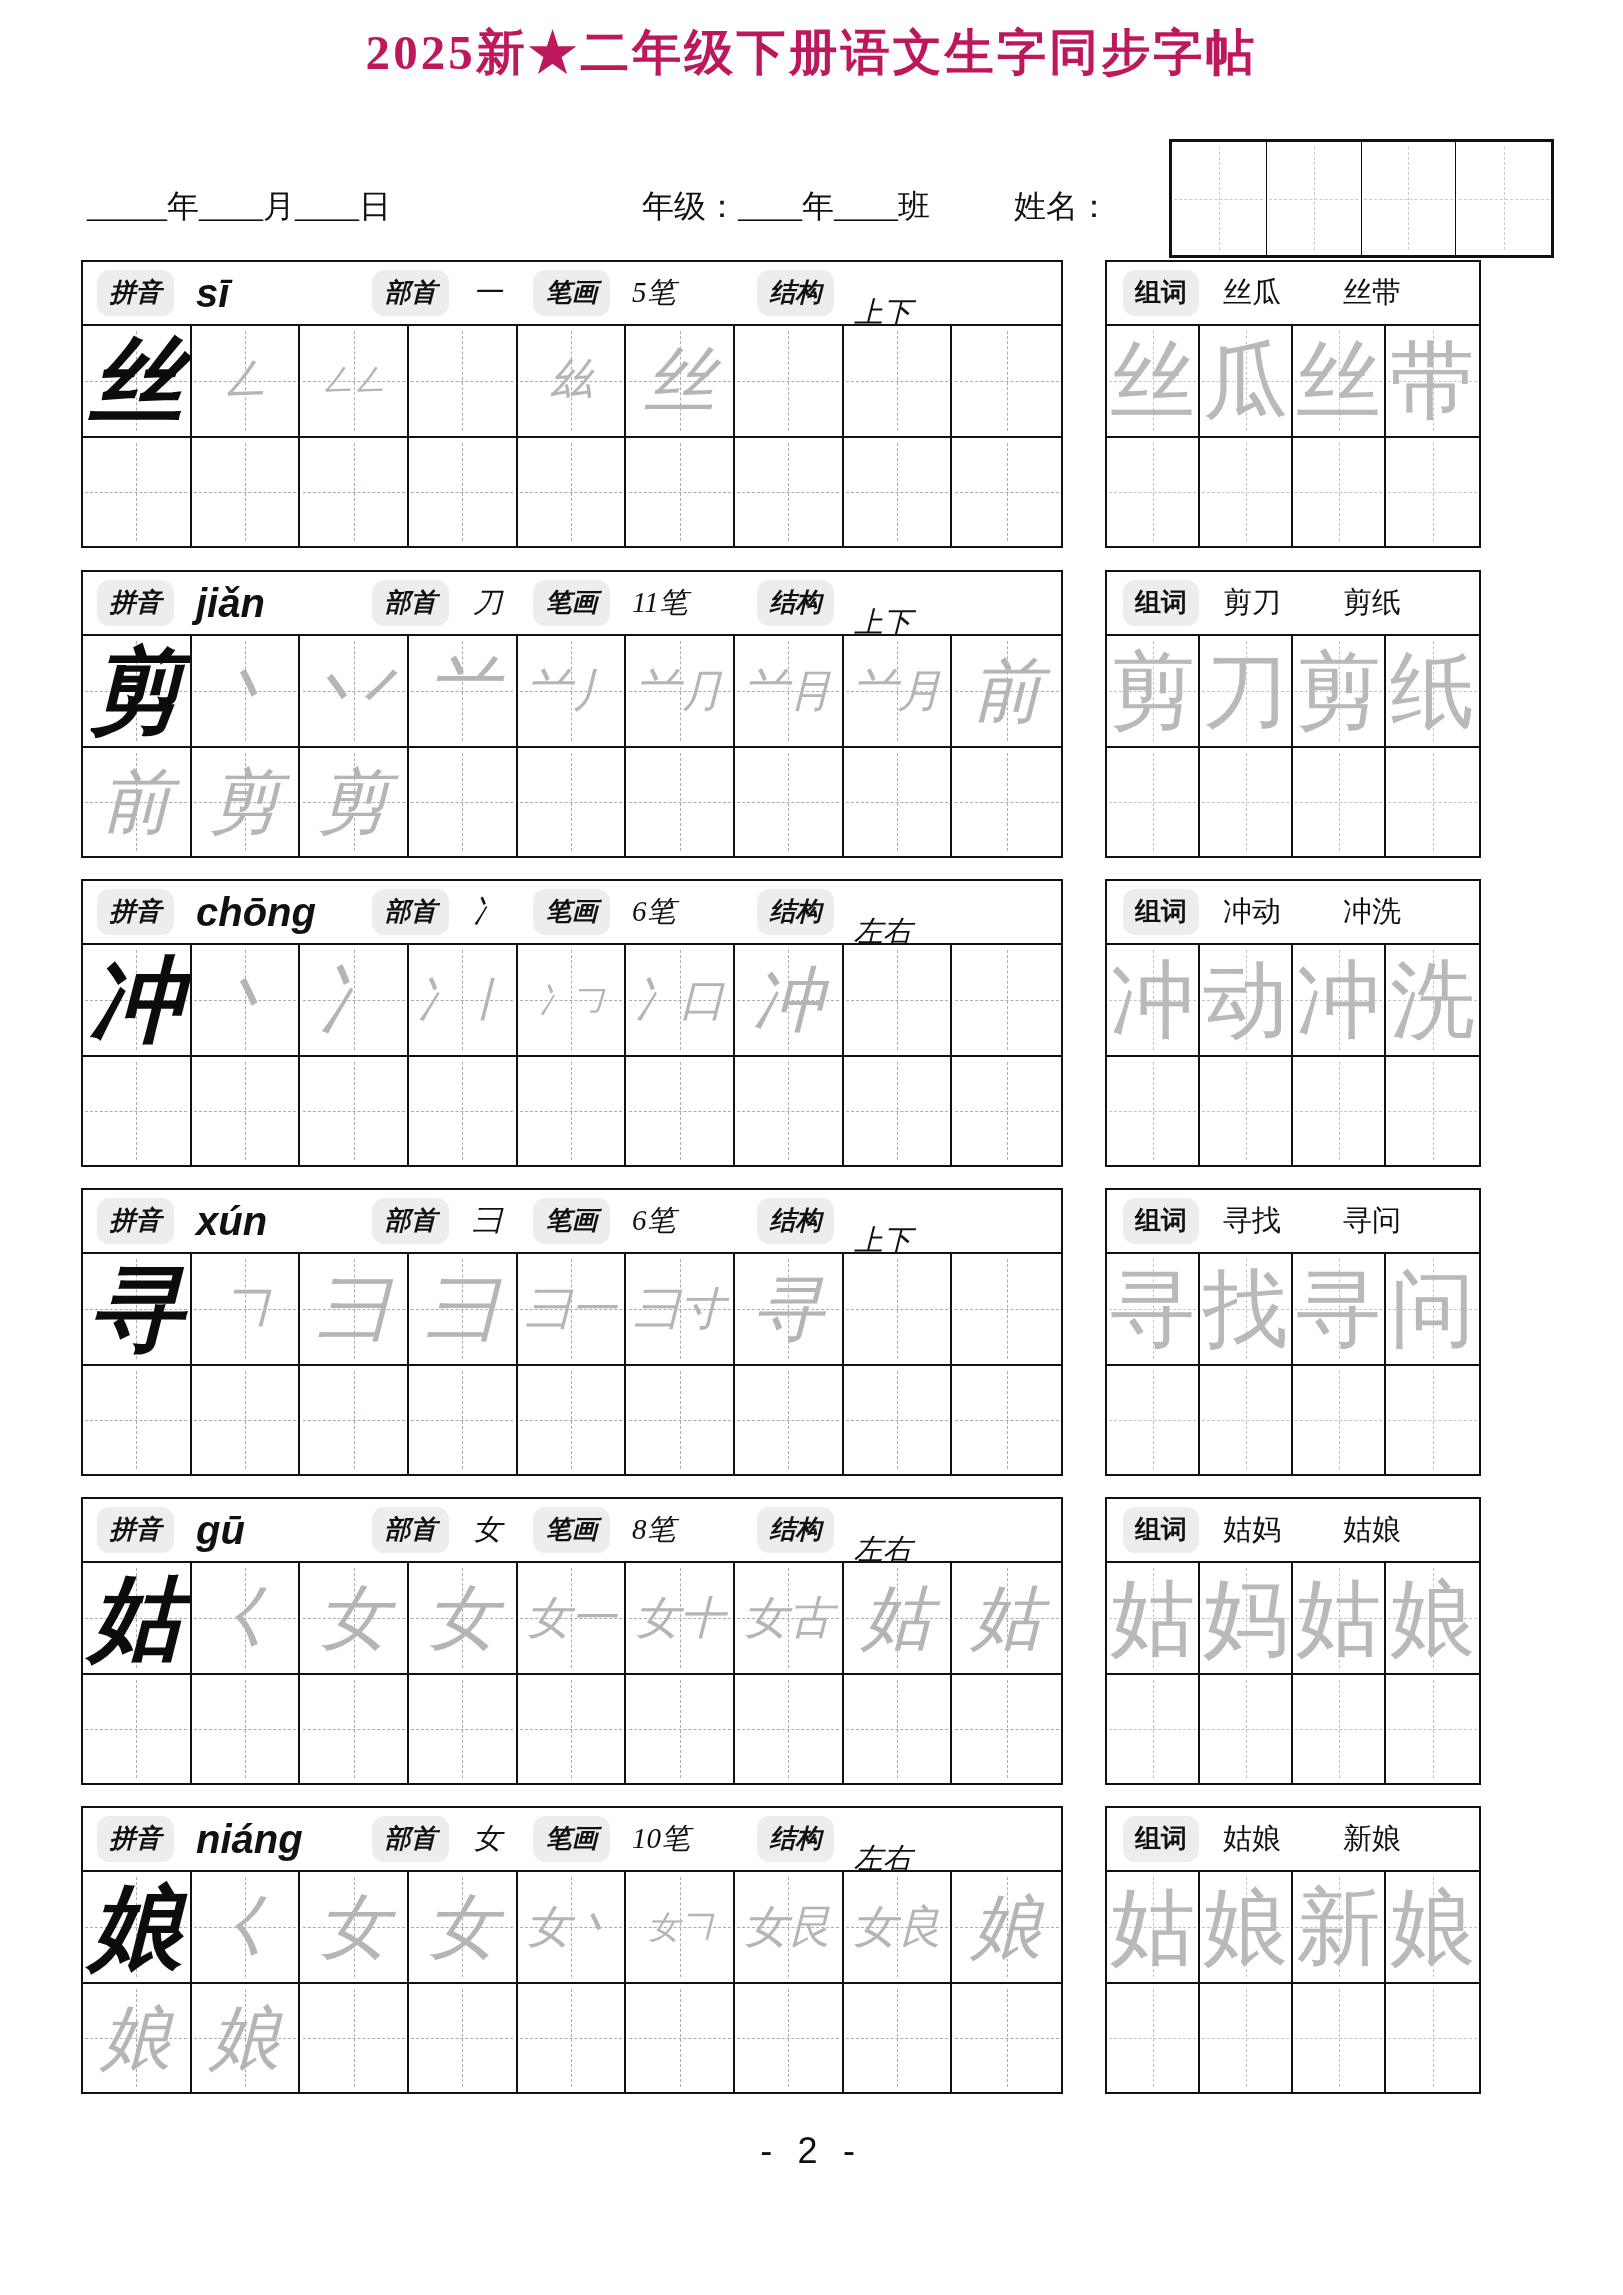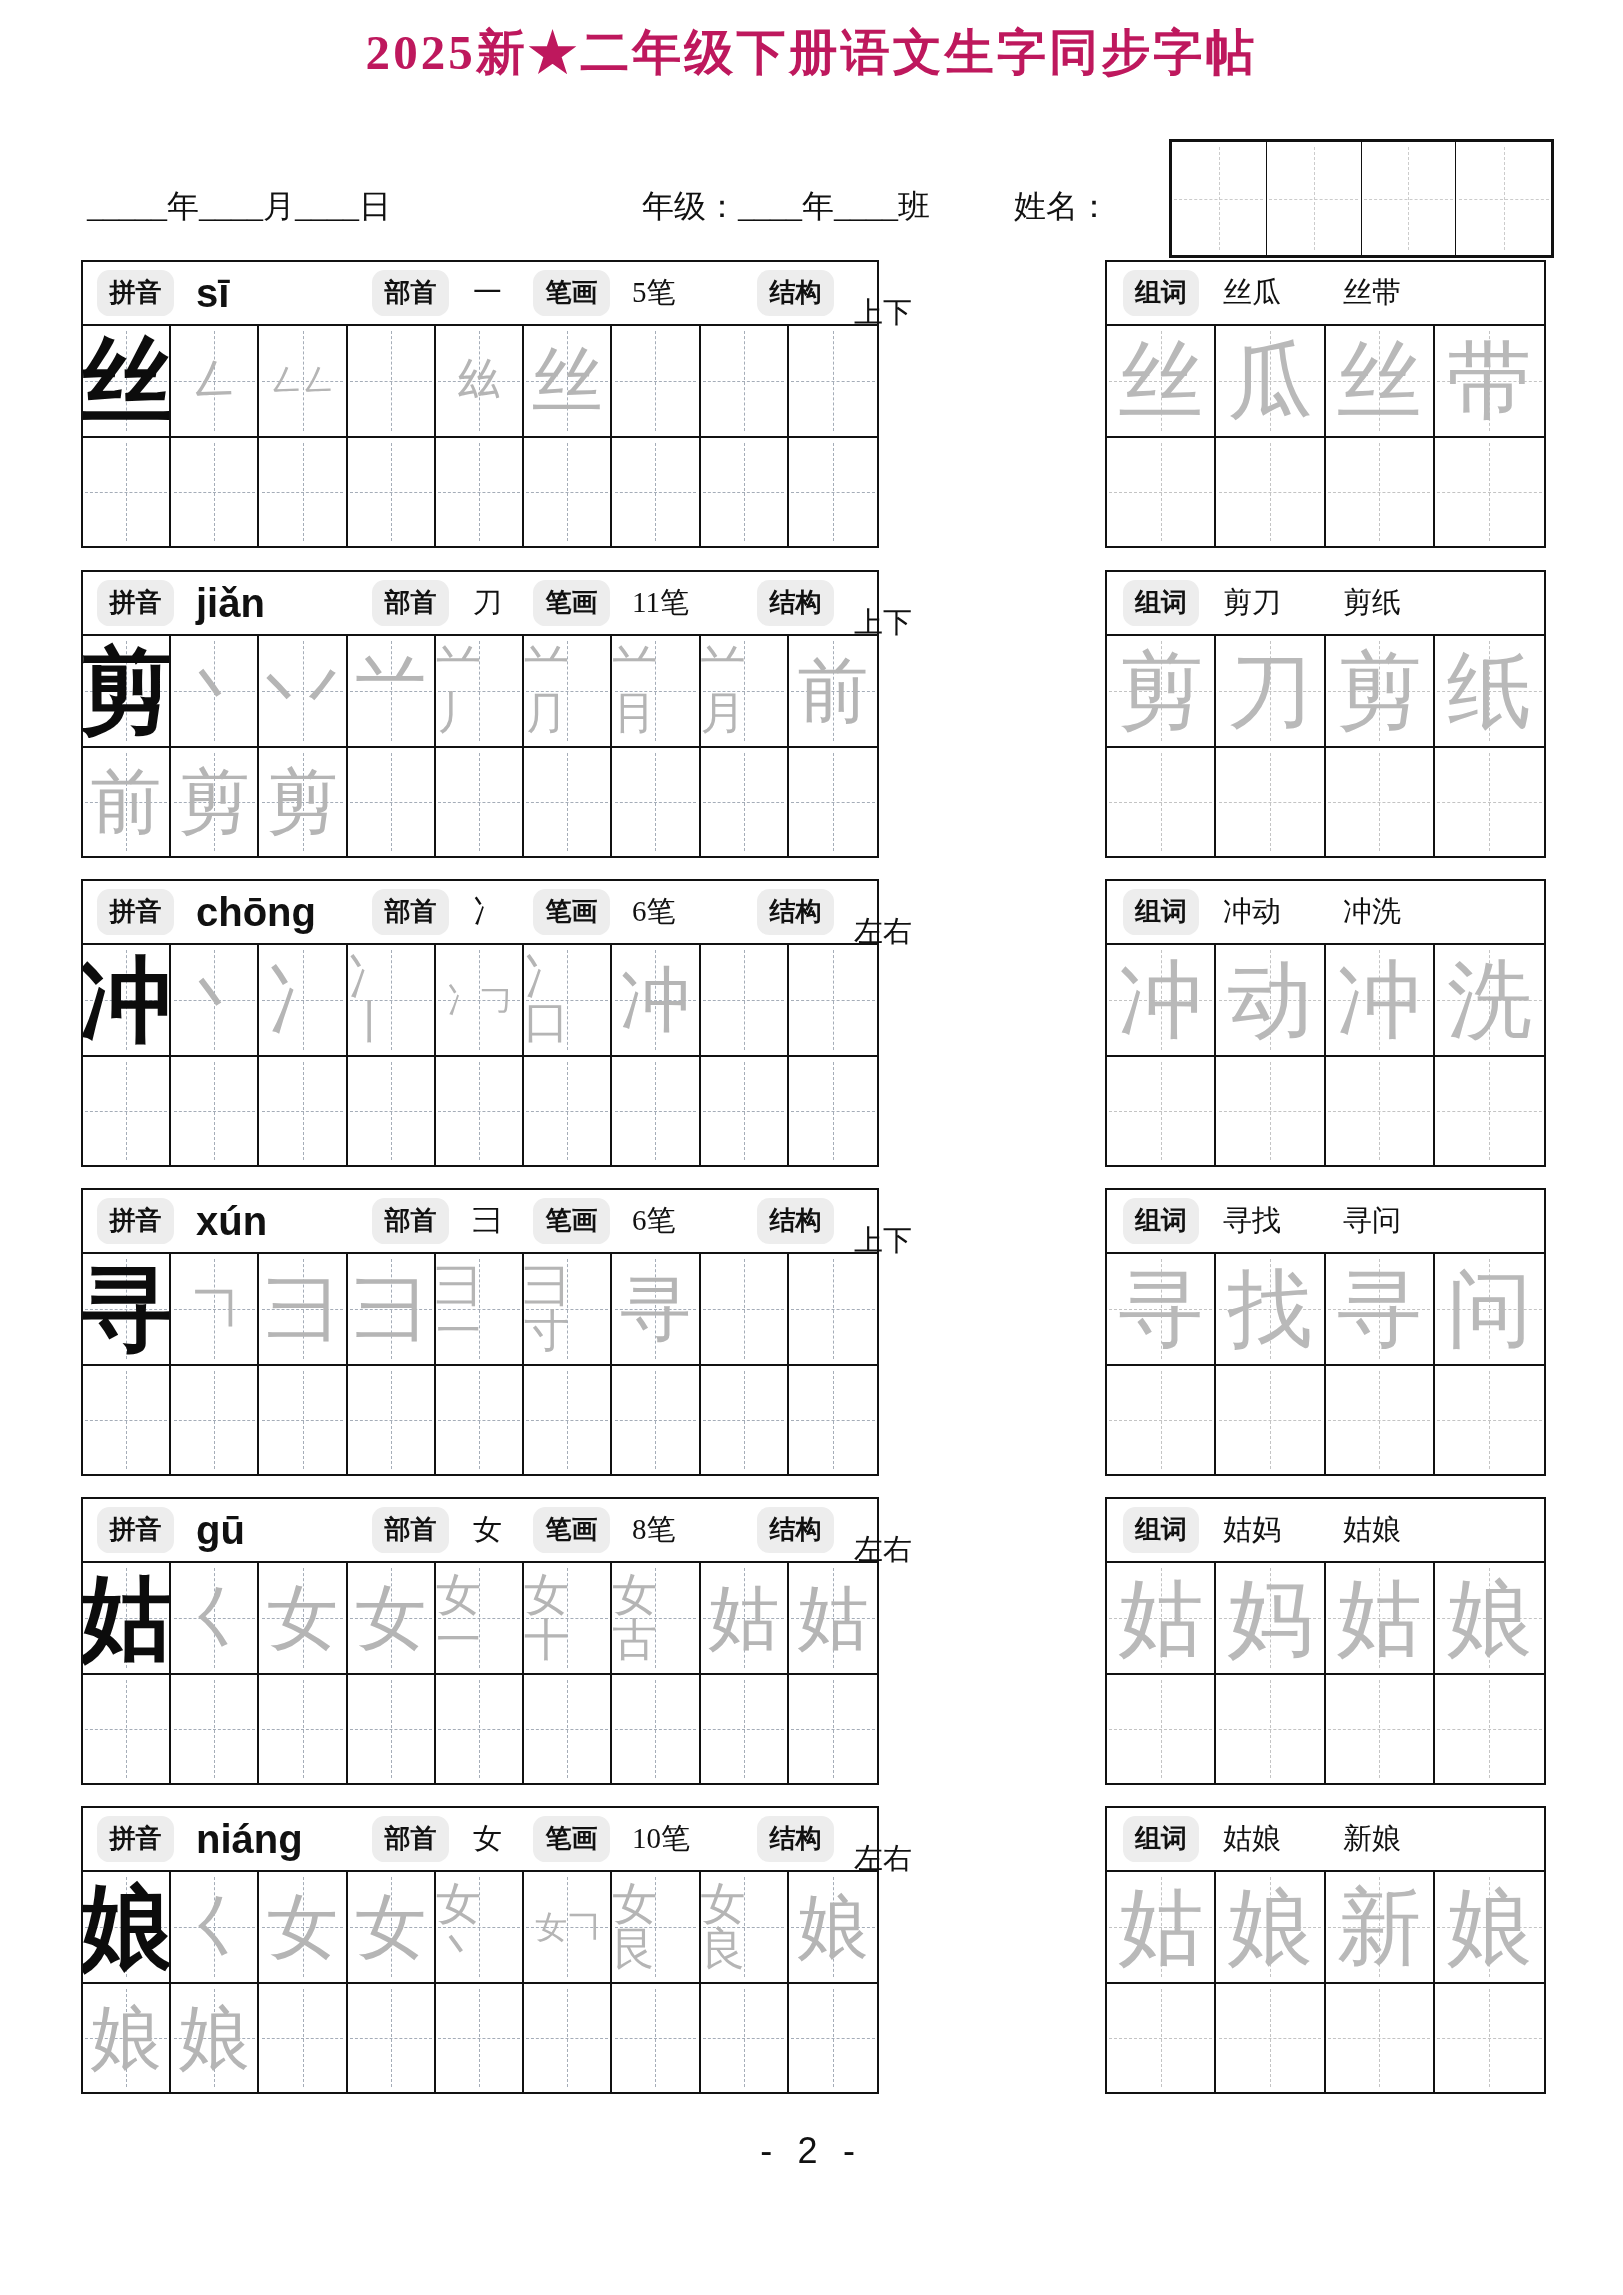--- a/index.html
+++ b/index.html
@@ -22,22 +22,22 @@
 
   .ngrid {
     position:absolute; left:1169px; top:139px; width:385px; height:119px;
     border:3.1px solid #111; display:grid; grid-template-columns:repeat(4,1fr);
     --dashcol:#cccccc; background:#fff;
   }
   .ncell { position:relative; border-right:1.5px solid #111; }
   .ncell:last-child { border-right:none; }
 
   .section-box { position:absolute; border:2.3px solid #111; background:#fff; }
-  .lbox { left:81px;  width:798px; }
-  .rbox { left:1105px; width:441px;  }
+  .lbox { left:81px;  width:982px;font-style:italic; }
+  .rbox { left:1105px; width:376px;  }
   .s0 { top:260px; }  .s1 { top:570px; }  .s2 { top:879px; }
   .s3 { top:1188px; } .s4 { top:1497px; } .s5 { top:1806px; }
 
   .box-header { position:relative; height:64px; border-bottom:2.3px solid #111; }
   .hitem { position:absolute; top:50%; transform:translateY(-50%); white-space:nowrap; }
 
   .badge {
     background:#ededed; border-radius:12.4px; padding:5.4px 12.4px;
     font-size:26px; font-weight:600; color:#111;
     font-family:"Liberation Serif", serif;

